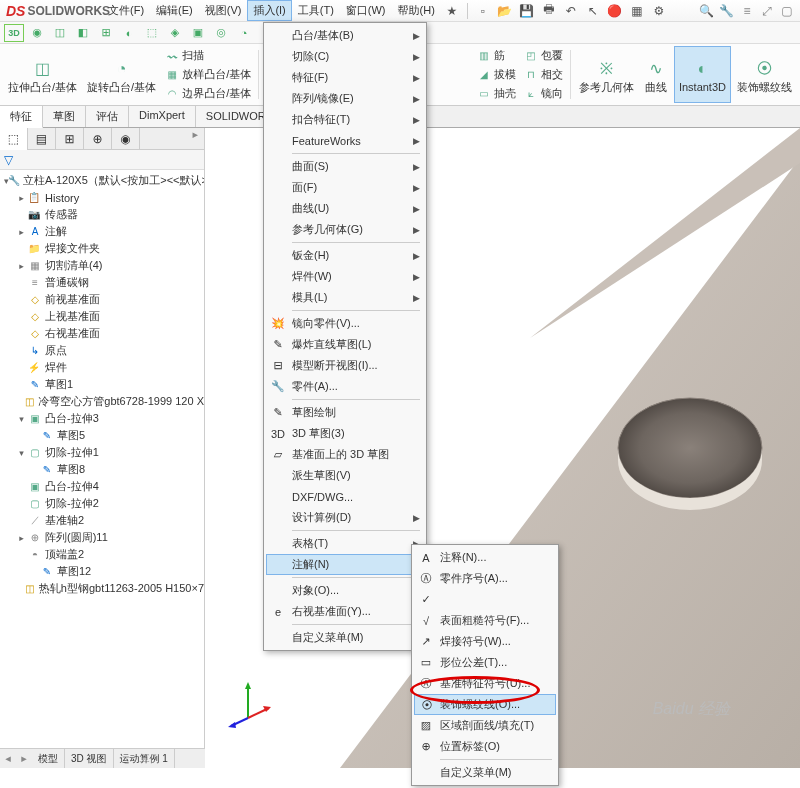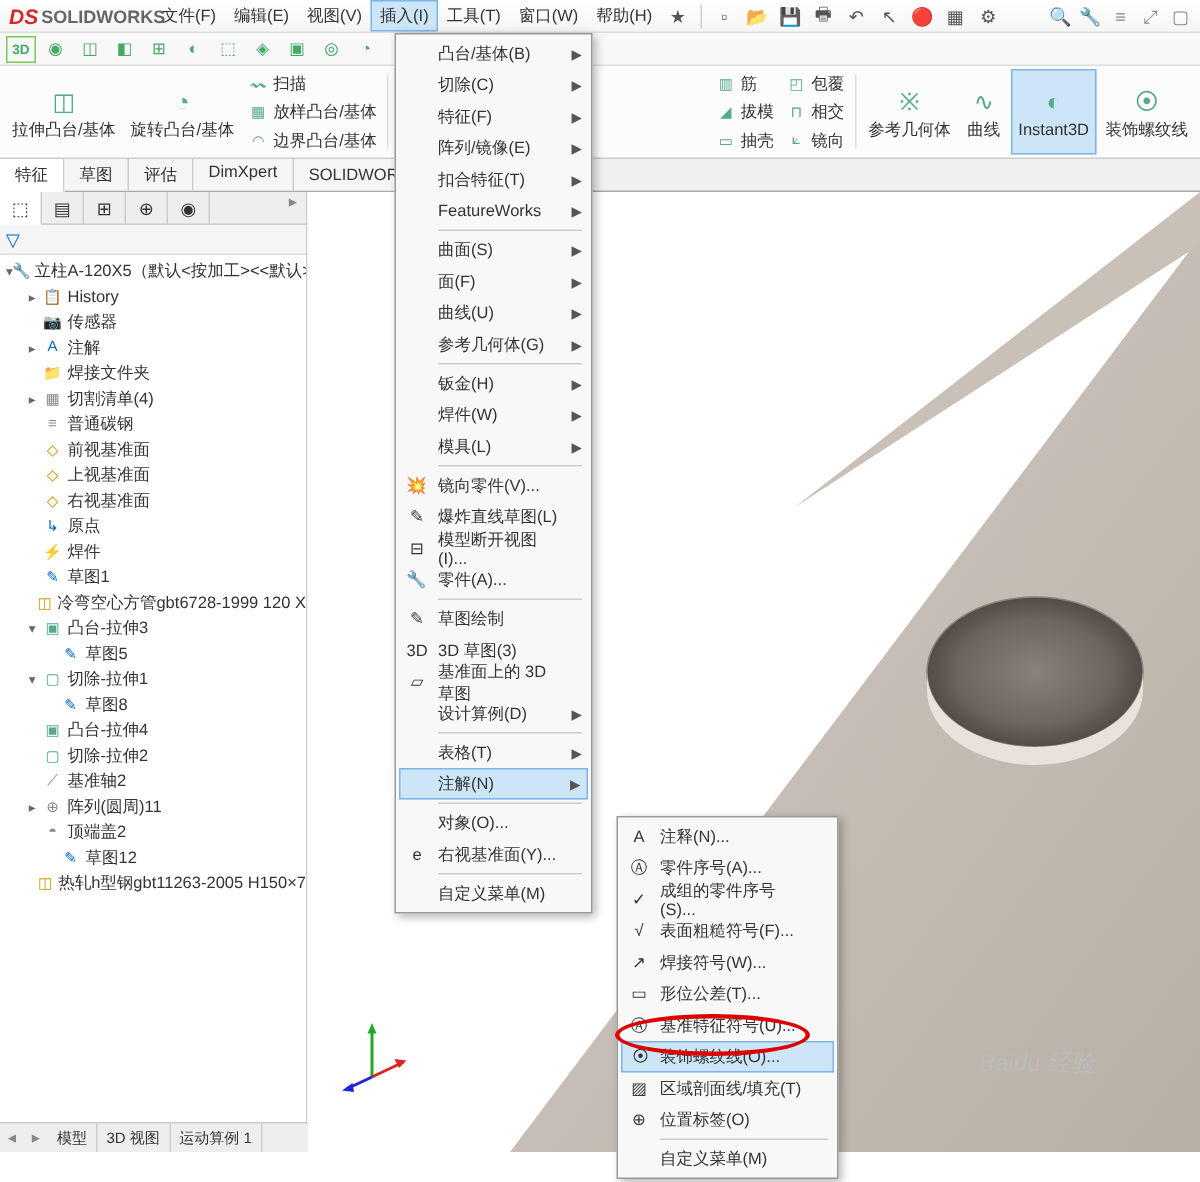--- a/index.html
+++ b/index.html
@@ -46,21 +46,21 @@
 .btabs{position:absolute;left:0;bottom:0;height:20px;display:flex;background:#eee;border-top:1px solid #ccc;width:205px}
 .btab{padding:2px 6px;border-right:1px solid #ccc;font-size:10px;display:flex;align-items:center;cursor:pointer}
 .btab-arrow{width:16px;display:flex;align-items:center;justify-content:center;color:#888}
 .watermark{position:absolute;right:10px;bottom:10px;font-size:22px;font-weight:bold;color:#0066cc;font-style:italic}
 .watermark small{font-size:11px;color:#999}
 .hud{position:absolute;right:4px;top:2px;display:flex;gap:2px}
 .hud-ico{width:18px;height:18px;font-size:12px;color:#888;display:flex;align-items:center;justify-content:center}
 
 
 .menu{position:absolute;background:#f8f8f8;border:1px solid #999;box-shadow:2px 2px 6px rgba(0,0,0,.3);z-index:100;padding:2px}
-.menu-1{left:263px;top:22px;width:132px}
+.menu-1{left:263px;top:22px;width:164px}
 .menu-2{left:411px;top:544px;width:148px}
 .menu-item{display:flex;align-items:center;height:21px;padding:0 18px 0 26px;cursor:pointer;position:relative;font-size:11px}
 .menu-item.hover{background:#cde6f7;border:1px solid #7eb4ea;padding:0 17px 0 25px;height:21px}
 .menu-item.disabled{color:#aaa}
 .menu-sep{height:1px;background:#ccc;margin:2px 4px 2px 26px}
 .menu-ico{position:absolute;left:4px;width:16px;height:16px;display:flex;align-items:center;justify-content:center;font-size:11px}
 .menu-arrow{position:absolute;right:4px;font-size:9px;color:#555}
 .ellipse-mark{position:absolute;left:410px;top:676px;width:130px;height:28px;border:3px solid #d00;border-radius:50%;z-index:200;pointer-events:none}
 </style>
 </head>
@@ -487,20 +487,26 @@
       <span>草图绘制</span>
     </div>
     <div class="menu-item">
       <span class="menu-ico">3D</span>
       <span>3D 草图(3)</span>
     </div>
     <div class="menu-item disabled">
       <span class="menu-ico">▱</span>
       <span>基准面上的 3D 草图</span>
     </div>
+    <div class="menu-item disabled">
+      <span>派生草图(V)</span>
+    </div>
+    <div class="menu-item">
+      <span>DXF/DWG...</span>
+    </div>
     <div class="menu-item">
       <span>设计算例(D)</span>
       <span class="menu-arrow">▶</span>
     </div>
     <div class="menu-sep"></div>
     <div class="menu-item">
       <span>表格(T)</span>
       <span class="menu-arrow">▶</span>
     </div>
     <div class="menu-item hover">
@@ -524,21 +530,20 @@
     <div class="menu-item">
       <span class="menu-ico">A</span>
       <span>注释(N)...</span>
     </div>
     <div class="menu-item">
       <span class="menu-ico">Ⓐ</span>
       <span>零件序号(A)...</span>
     </div>
     <div class="menu-item">
       <span class="menu-ico">✓</span>
-      <span>成组的零件序号(S)...</span>
     </div>
     <div class="menu-item">
       <span class="menu-ico">√</span>
       <span>表面粗糙符号(F)...</span>
     </div>
     <div class="menu-item">
       <span class="menu-ico">↗</span>
       <span>焊接符号(W)...</span>
     </div>
     <div class="menu-item">

